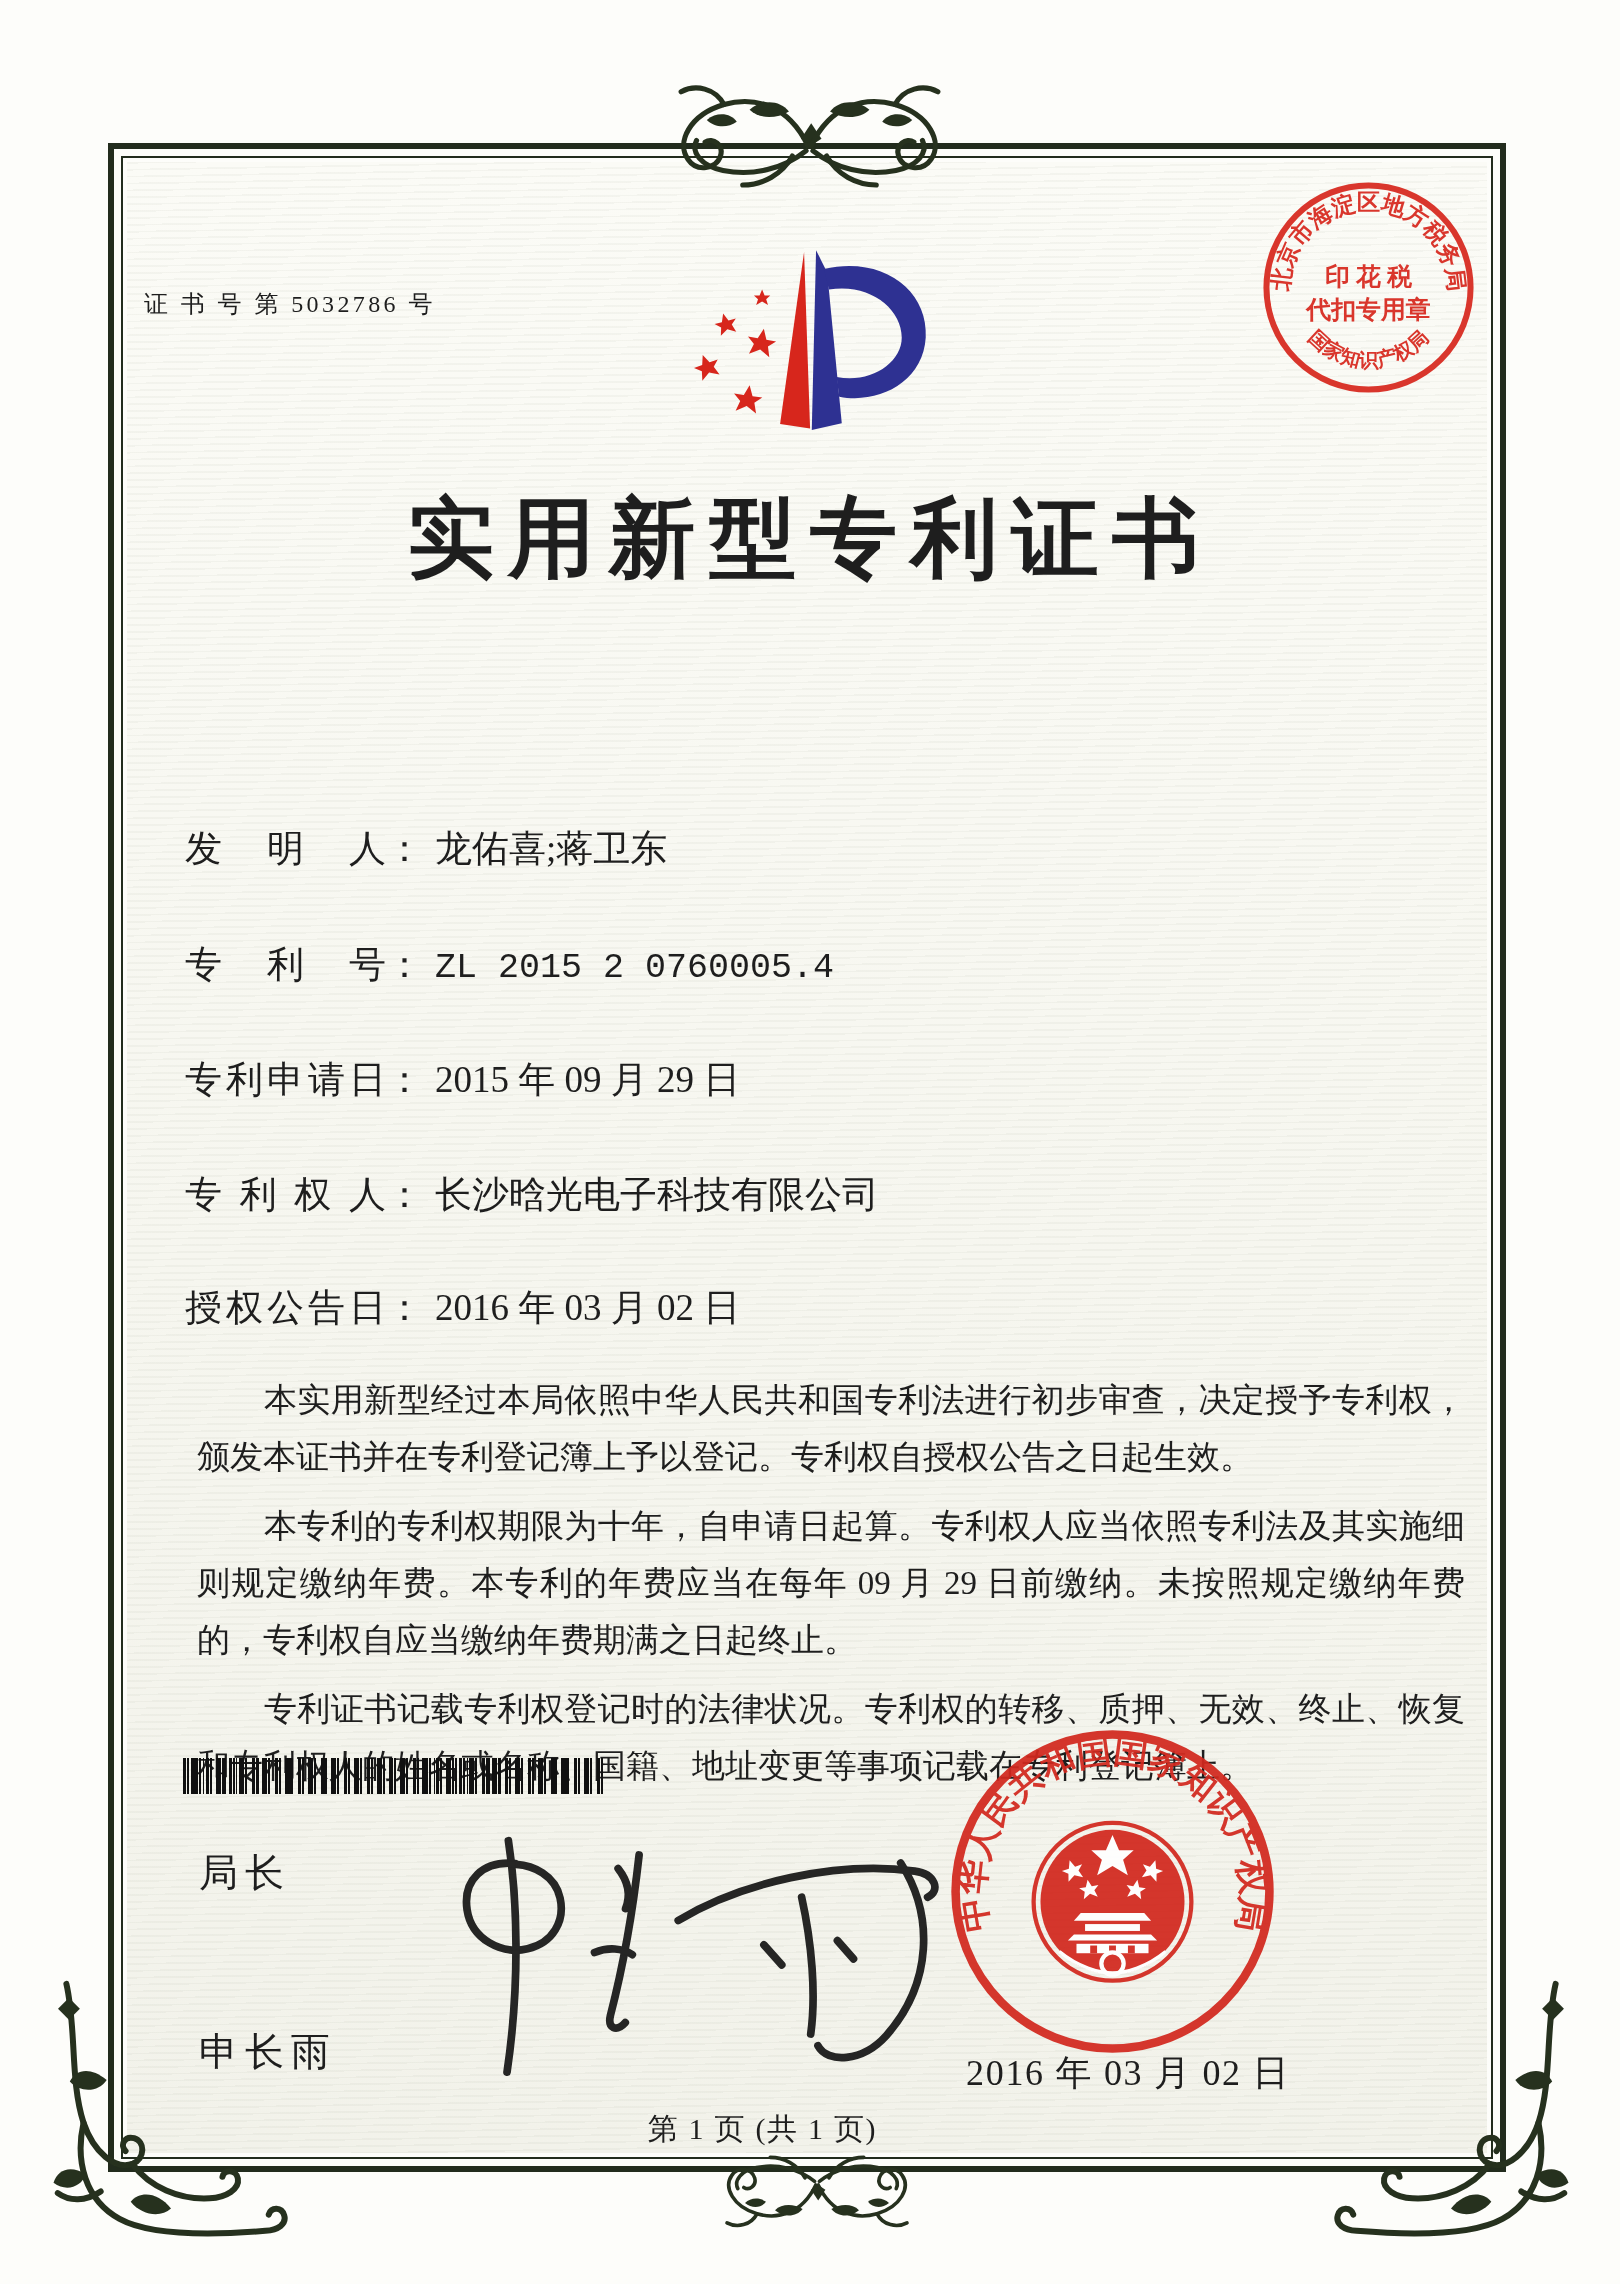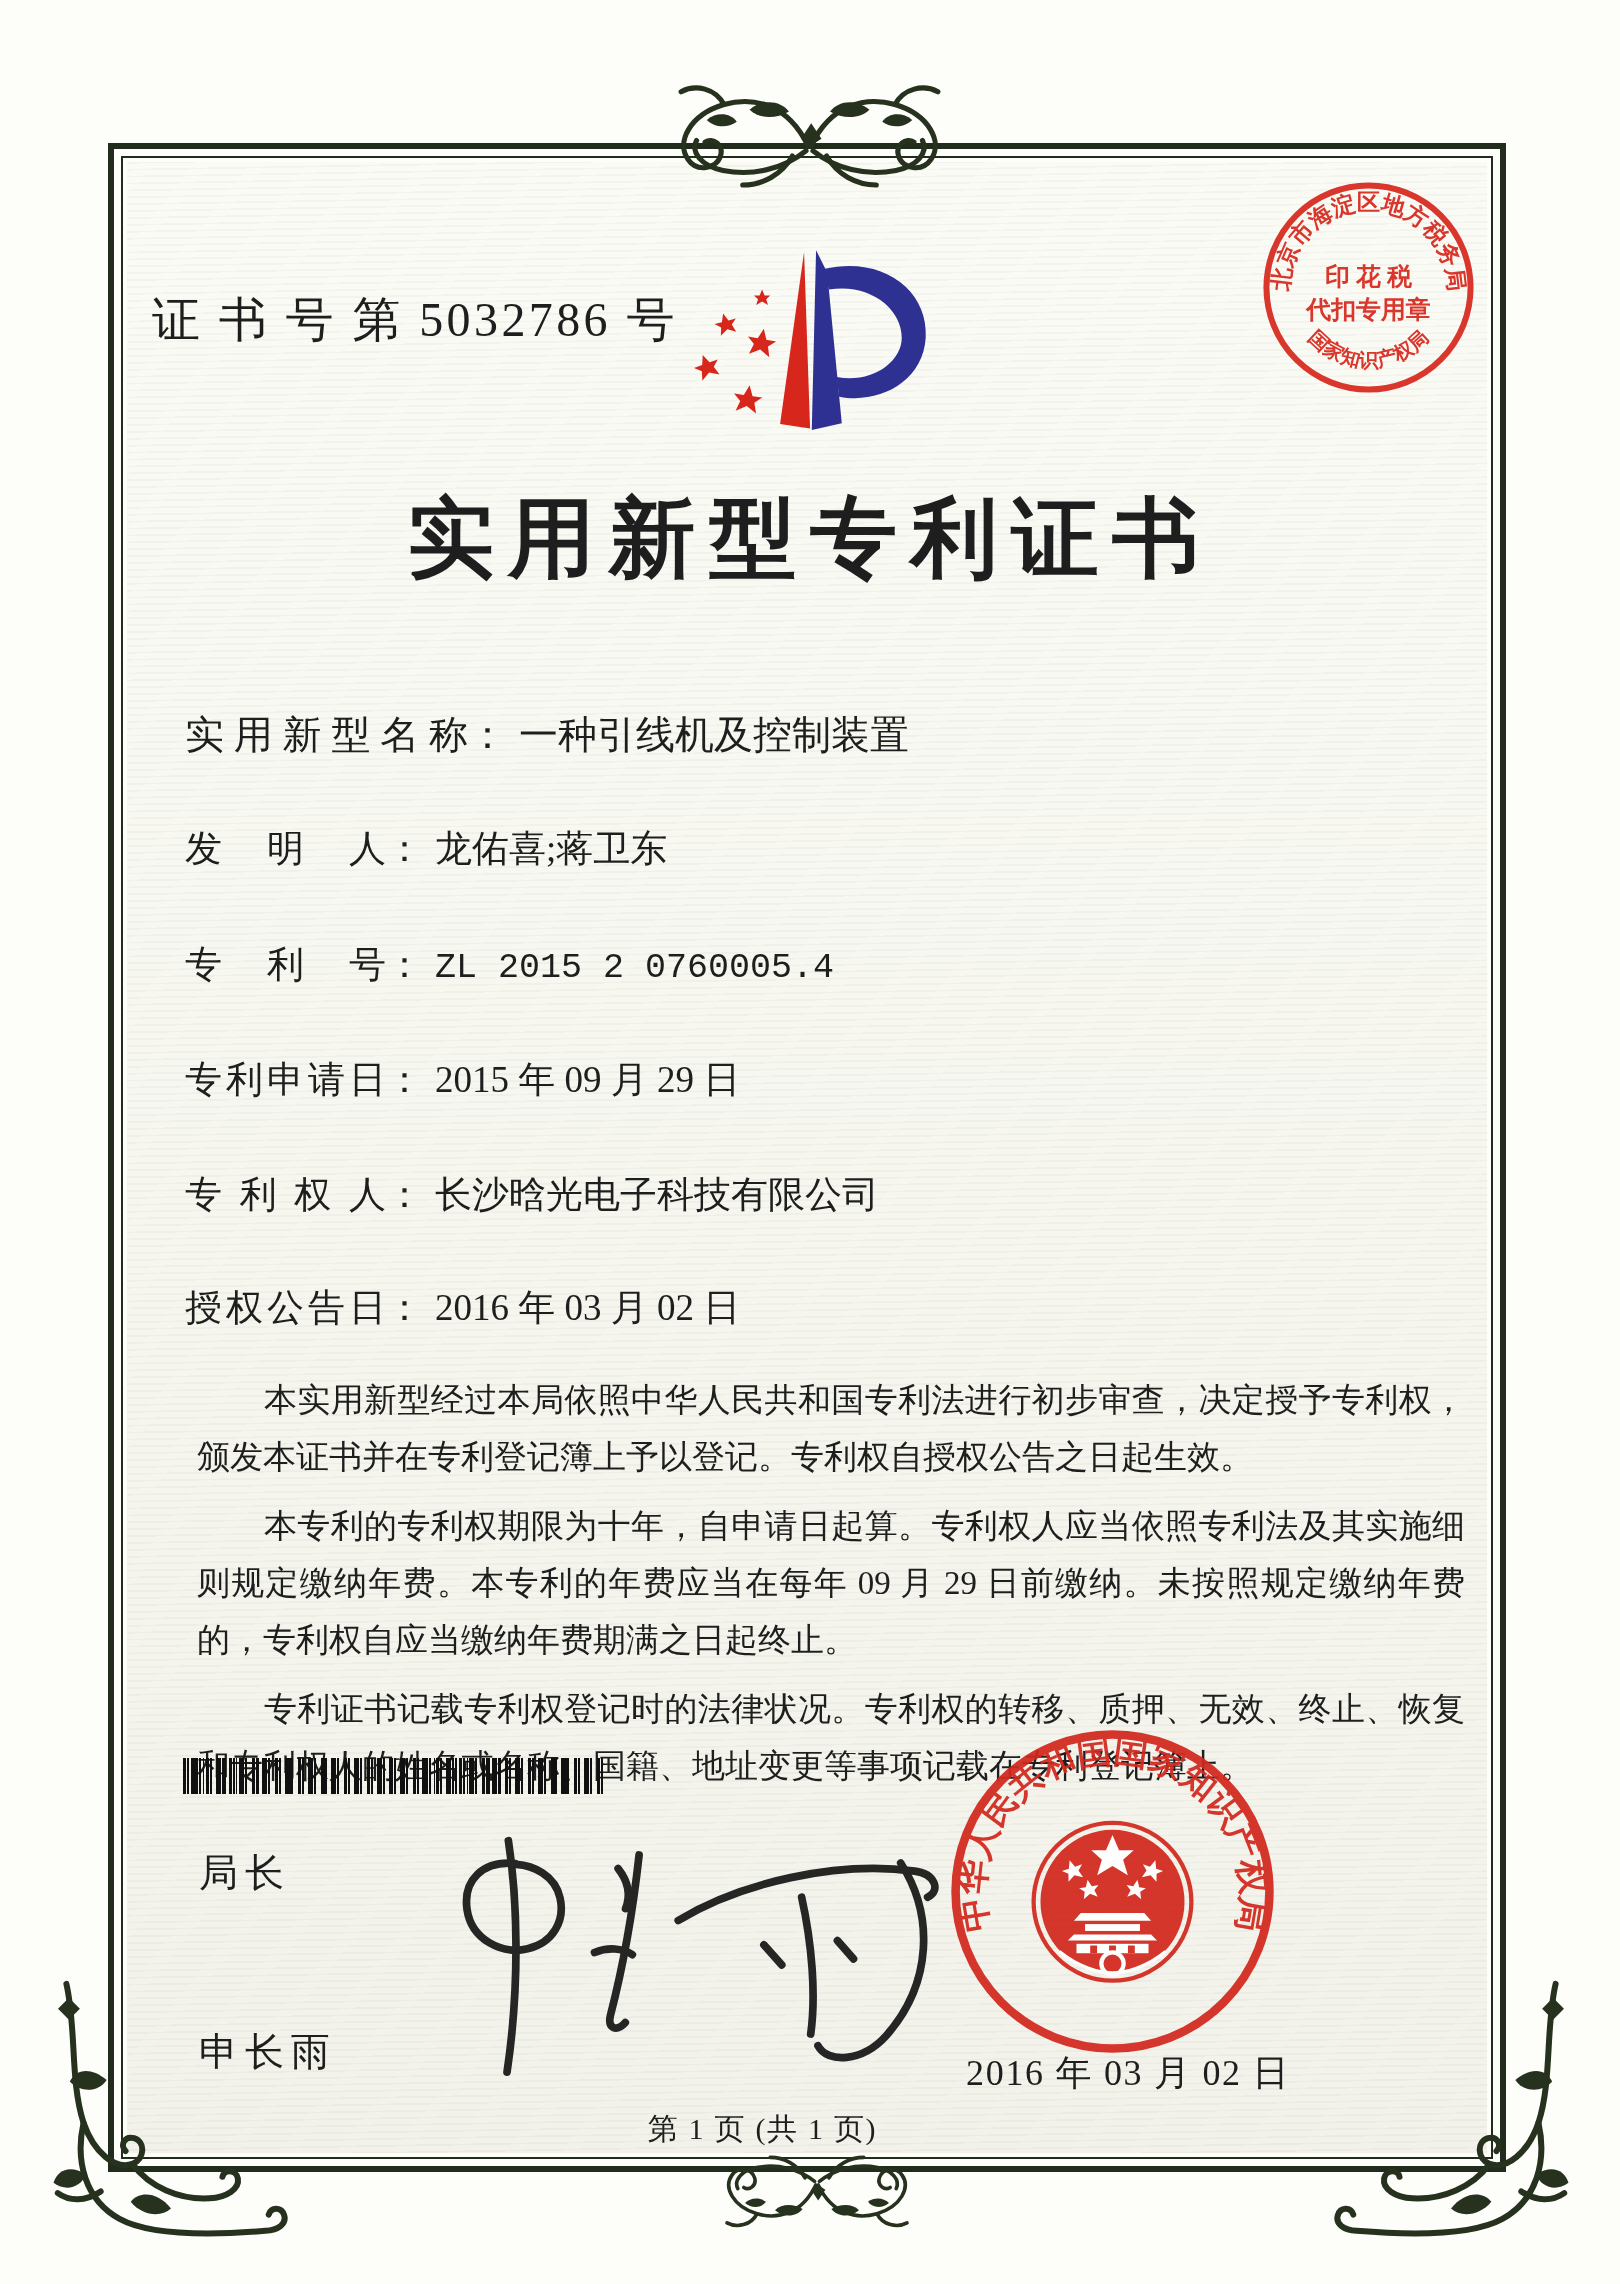--- a/index.html
+++ b/index.html
@@ -9,21 +9,21 @@
   }
   .abs{position:absolute;}
   
   .frame-outer{left:108px;top:143px;width:1398px;height:2029px;border:6px solid #222c1d;box-sizing:border-box;}
   .frame-inner{left:121px;top:156px;width:1372px;height:2003px;border:2.6px solid #222c1d;box-sizing:border-box;}
   .paper-texture{left:127px;top:162px;width:1360px;height:1991px;
     background:
       repeating-linear-gradient(179deg, rgba(110,120,95,0.055) 0 1.7px, rgba(255,255,255,0) 1.7px 6.9px),
       linear-gradient(180deg,#fbfbf6 0%,#f6f6ef 55%,#f2f2ea 100%);
   }
-  .cert-number{left:152px;top:288px;font-size:48px;letter-spacing:3.4px;}
+  .cert-number{left:144px;top:288px;font-size:24px;letter-spacing:3.4px;}
   .cert-title{left:0;top:480px;width:100%;text-align:center;font-size:87px;font-weight:700;letter-spacing:13.7px;}
   .row{left:185px;font-size:37px;white-space:nowrap;}
   .row .flabel{display:inline-block;width:201px;text-align:justify;text-align-last:justify;vertical-align:bottom;}
   .row.wide .flabel{width:283px;}
   .row .fcolon{display:inline-block;margin-right:12px;}
   .row0{top:708px;font-size:39px;}
   .row1{top:824px;}
   .row2{top:940px;font-family:"Liberation Mono","DejaVu Sans Mono",monospace;font-size:35px;}
   .row2 .flabel,.row2 .fcolon{font-family:Liberation Serif, serif;font-size:37px;}
   .row3{top:1055px;}
@@ -136,23 +136,20 @@
       <text font-size="23" fill="#d7261c" text-anchor="middle" font-weight="bold">
         <textPath href="#taxBottom" startOffset="50%">国家知识产权局</textPath>
       </text>
       <text x="130" y="127" font-size="29" fill="#d7261c" text-anchor="middle" font-weight="bold">印 花 税</text>
       <text x="130" y="166" font-size="29" fill="#d7261c" text-anchor="middle" font-weight="bold">代扣专用章</text>
     </g>
   </svg>
 
   <div class="abs cert-title">实用新型专利证书</div>
 
-  <div class="abs row row0 wide">
-    <span class="flabel">实用新型名称</span><span class="fcolon">：</span><span class="fvalue">一种引线机及控制装置</span>
-  </div>
   <div class="abs row row1">
     <span class="flabel">发明人</span><span class="fcolon">：</span><span class="fvalue">龙佑喜;蒋卫东</span>
   </div>
   <div class="abs row row2">
     <span class="flabel">专利号</span><span class="fcolon">：</span><span class="fvalue">ZL 2015 2 0760005.4</span>
   </div>
   <div class="abs row row3">
     <span class="flabel">专利申请日</span><span class="fcolon">：</span><span class="fvalue">2015 年 09 月 29 日</span>
   </div>
   <div class="abs row row4">

